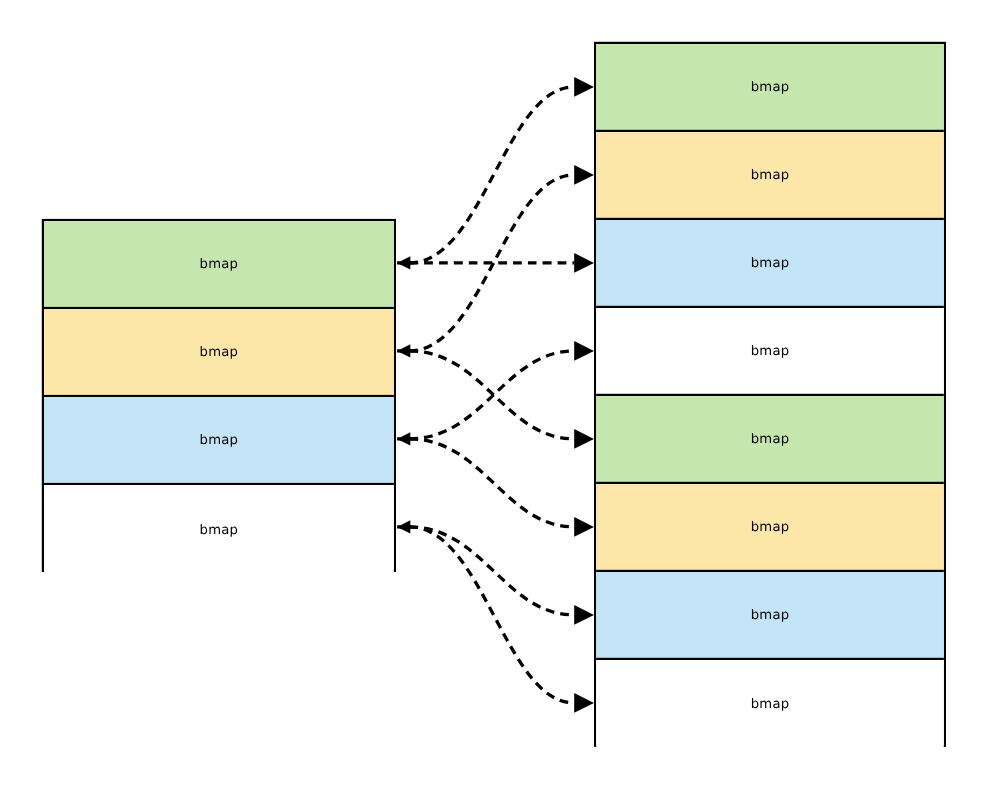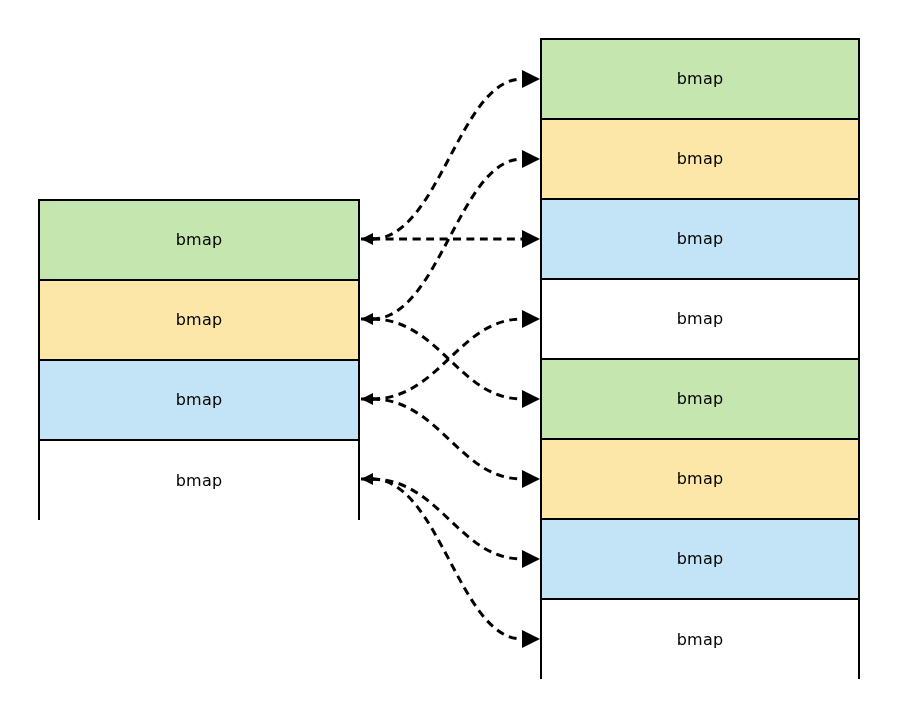--- a/index.html
+++ b/index.html
@@ -35,21 +35,21 @@
     display: flex;
     align-items: center;
     justify-content: center;
     height: 80px;
     border-bottom: 2px solid #000000;
     background: #ffffff;
   }
   .block:last-child { border-bottom: none; }
 
   .block-label {
-    font-size: 16px;
+    font-size: 12px;
     color: #000000;
     line-height: 1;
     letter-spacing: 0.2px;
     user-select: none;
   }
 
   #connectors {
     position: absolute;
     left: 0;
     top: 0;

